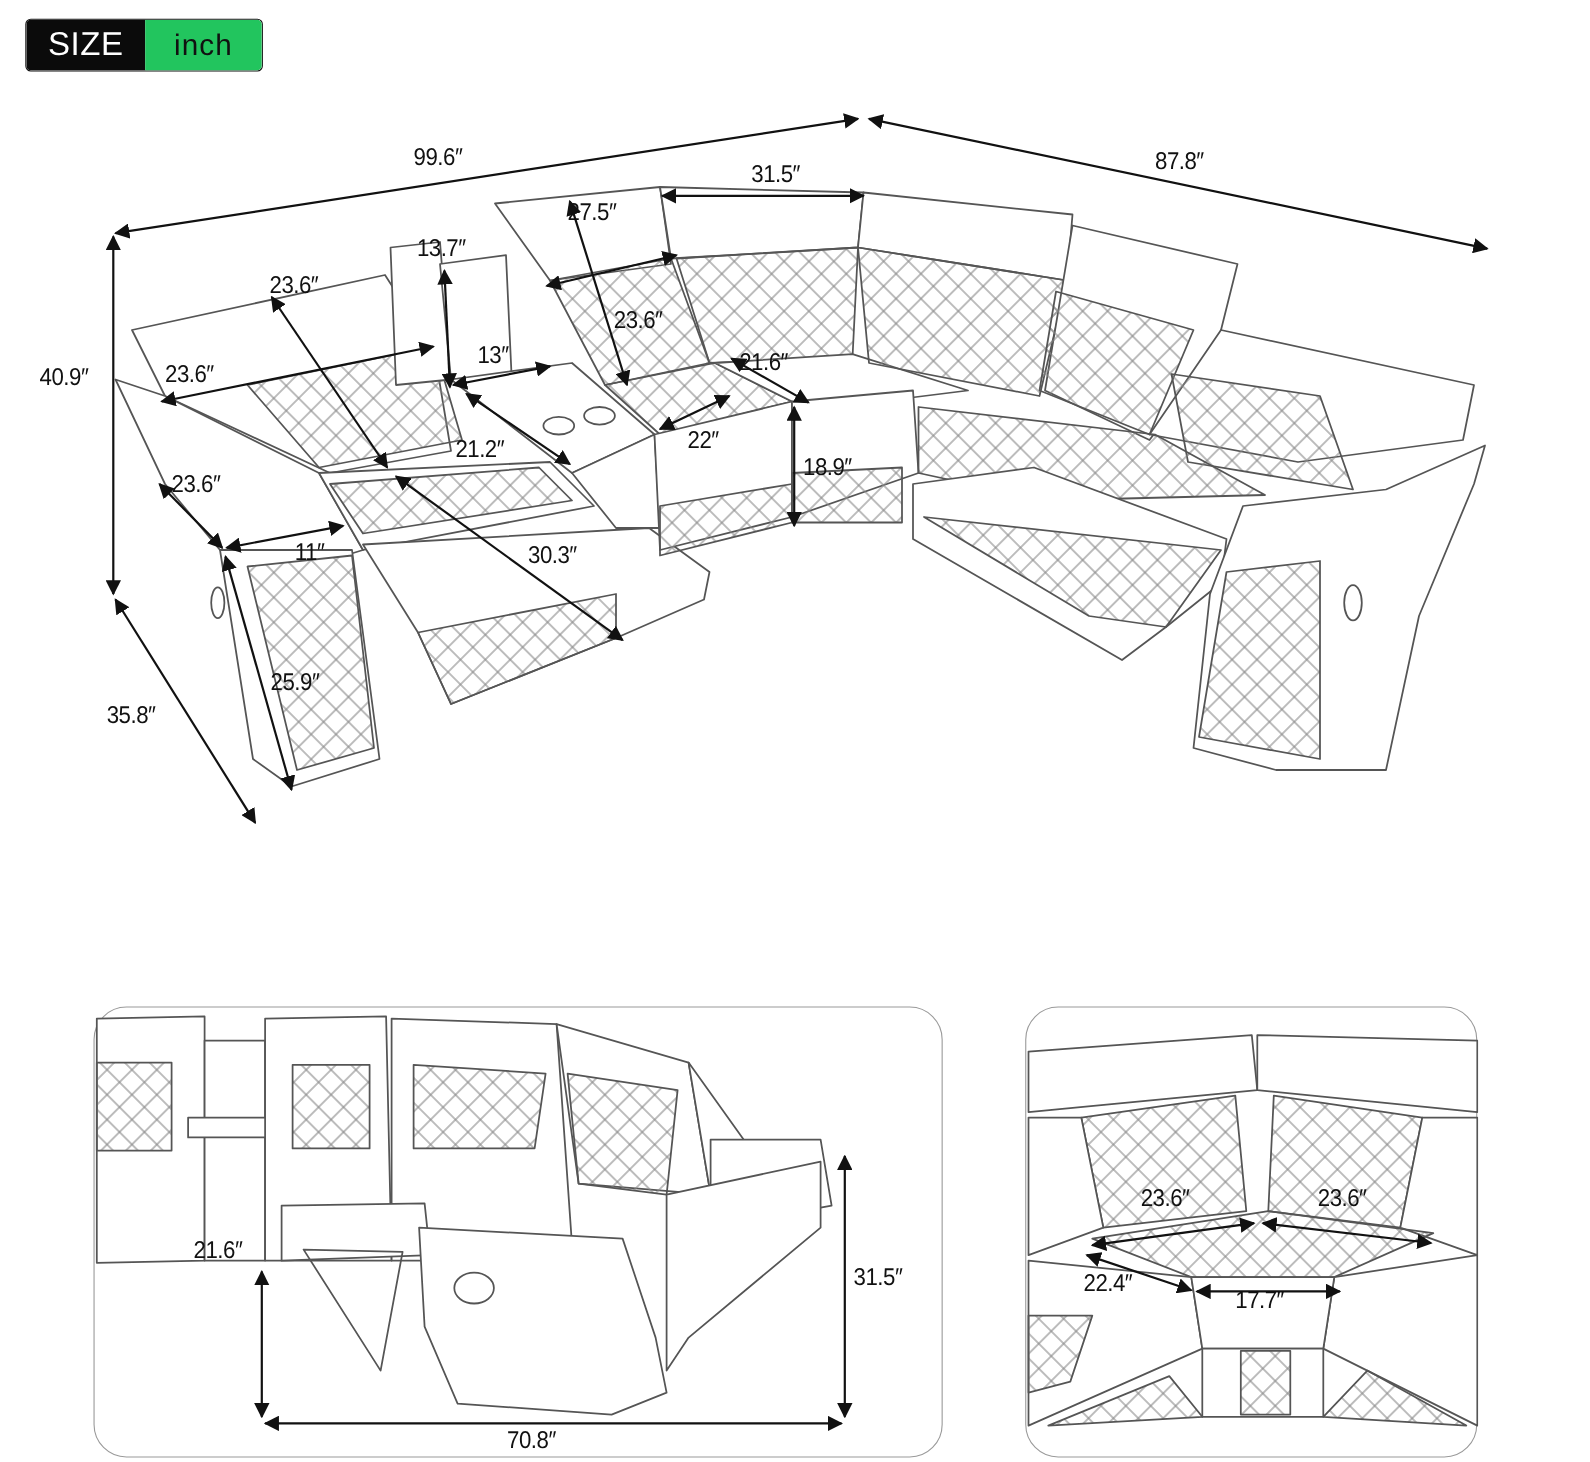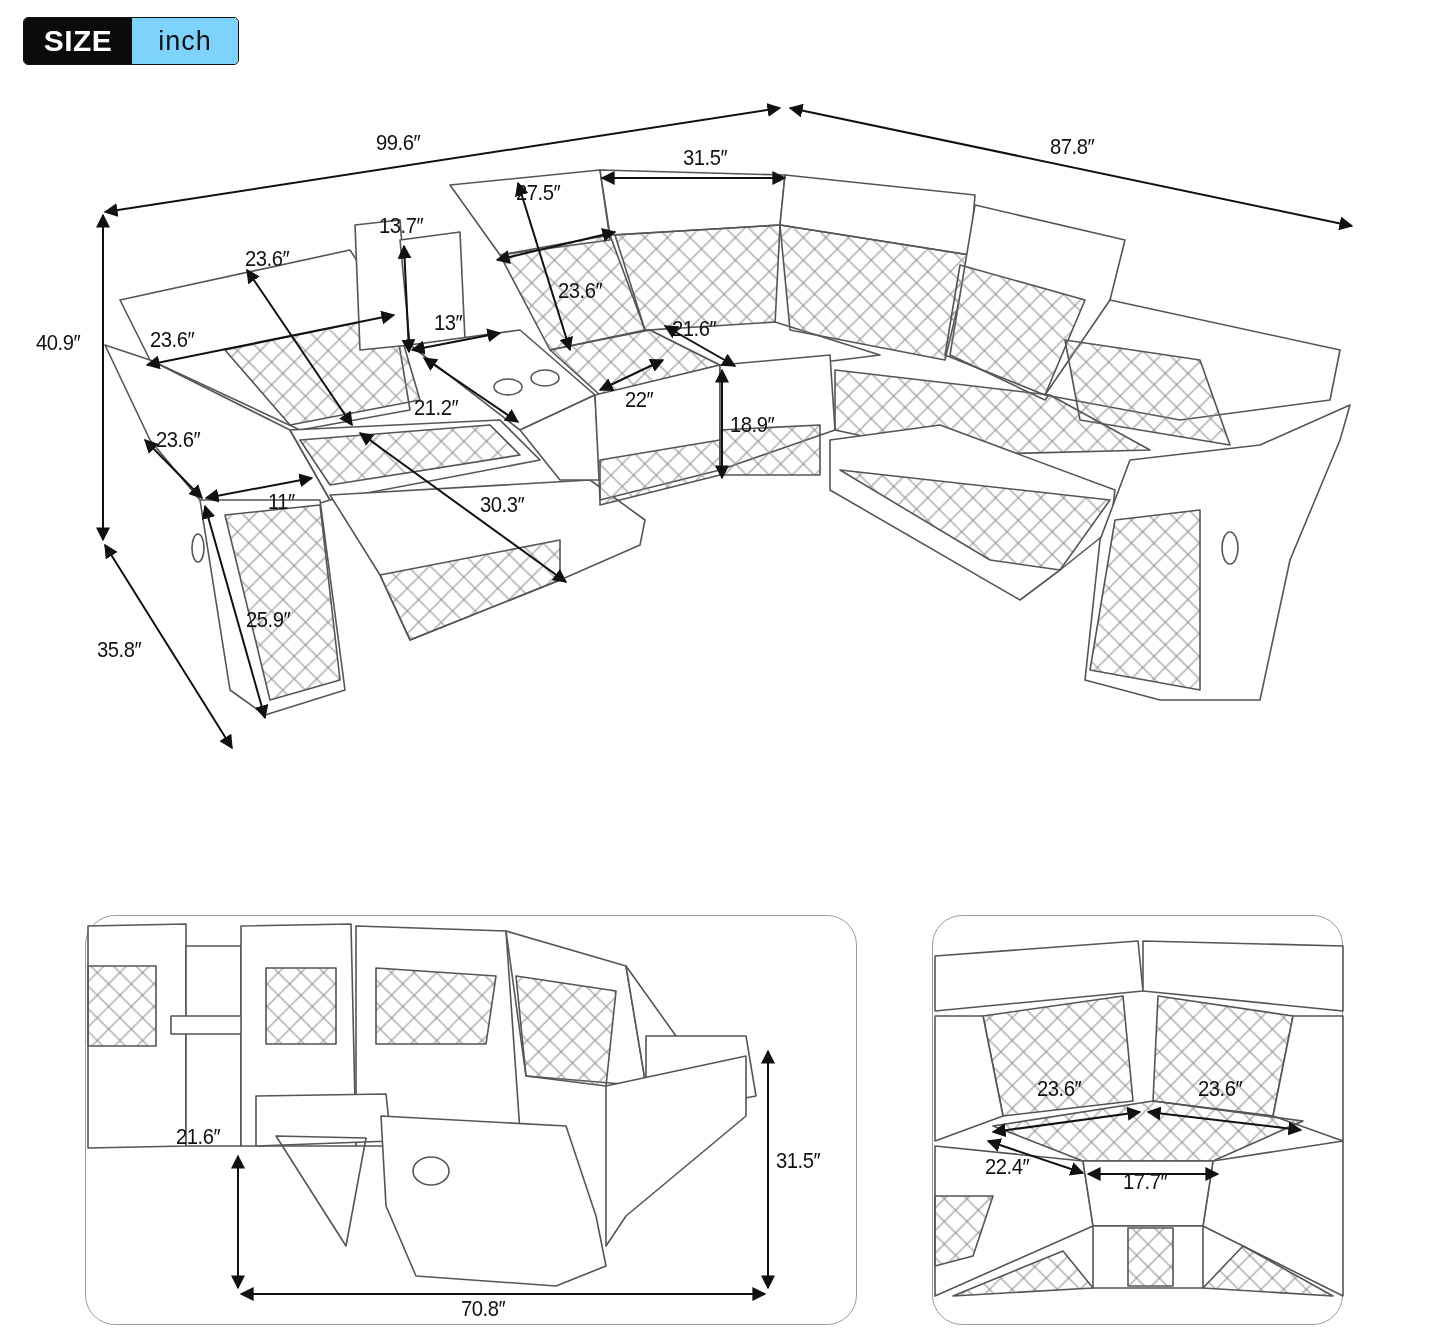--- a/index.html
+++ b/index.html
@@ -1,23 +1,23 @@
 <!DOCTYPE html>
 <html><head>
 <meta charset="utf-8">
 <style>
   html, body { margin: 0; padding: 0; background: #ffffff; }
   body { width: 1445px; height: 1329px; position: relative; overflow: hidden;
          font-family: "Liberation Sans", "DejaVu Sans", sans-serif; color: #111; }
   .badge { position: absolute; left: 23px; top: 17px; height: 48px; width: 216px;
            border: 1.5px solid #111; border-radius: 5px; display: flex; overflow: hidden; box-sizing: border-box; }
   .badge-dark { background: #0b0b0b; color: #fff; width: 108px; display: flex; align-items: center;
-                justify-content: center; font-size: 30px; font-weight: 700; letter-spacing: 0.5px; }
+                justify-content: center; font-size: 30px; font-weight: 400; letter-spacing: 0.5px; }
   .badge-light { flex: 1; display: flex; align-items: center; justify-content: center;
-                 font-size: 27px; letter-spacing: 1px; color: #111; background: #7dd3fc; border-radius: 0 4px 4px 0; }
+                 font-size: 27px; letter-spacing: 1px; color: #111; background: #22c55e; border-radius: 0 4px 4px 0; }
   svg.draw { position: absolute; left: 0; top: 0; }
   .lbl { position: absolute; font-size: 22px; color: #111; white-space: nowrap; letter-spacing: -0.5px;
          transform: scaleX(0.92); transform-origin: left top; }
   .panel { position: absolute; border: 1.5px solid #9a9a9a; border-radius: 30px; box-sizing: border-box; background: #fff; }
 </style>
 </head>
 <body>
 
 <div class="badge">
   <div class="badge-dark">SIZE</div>

